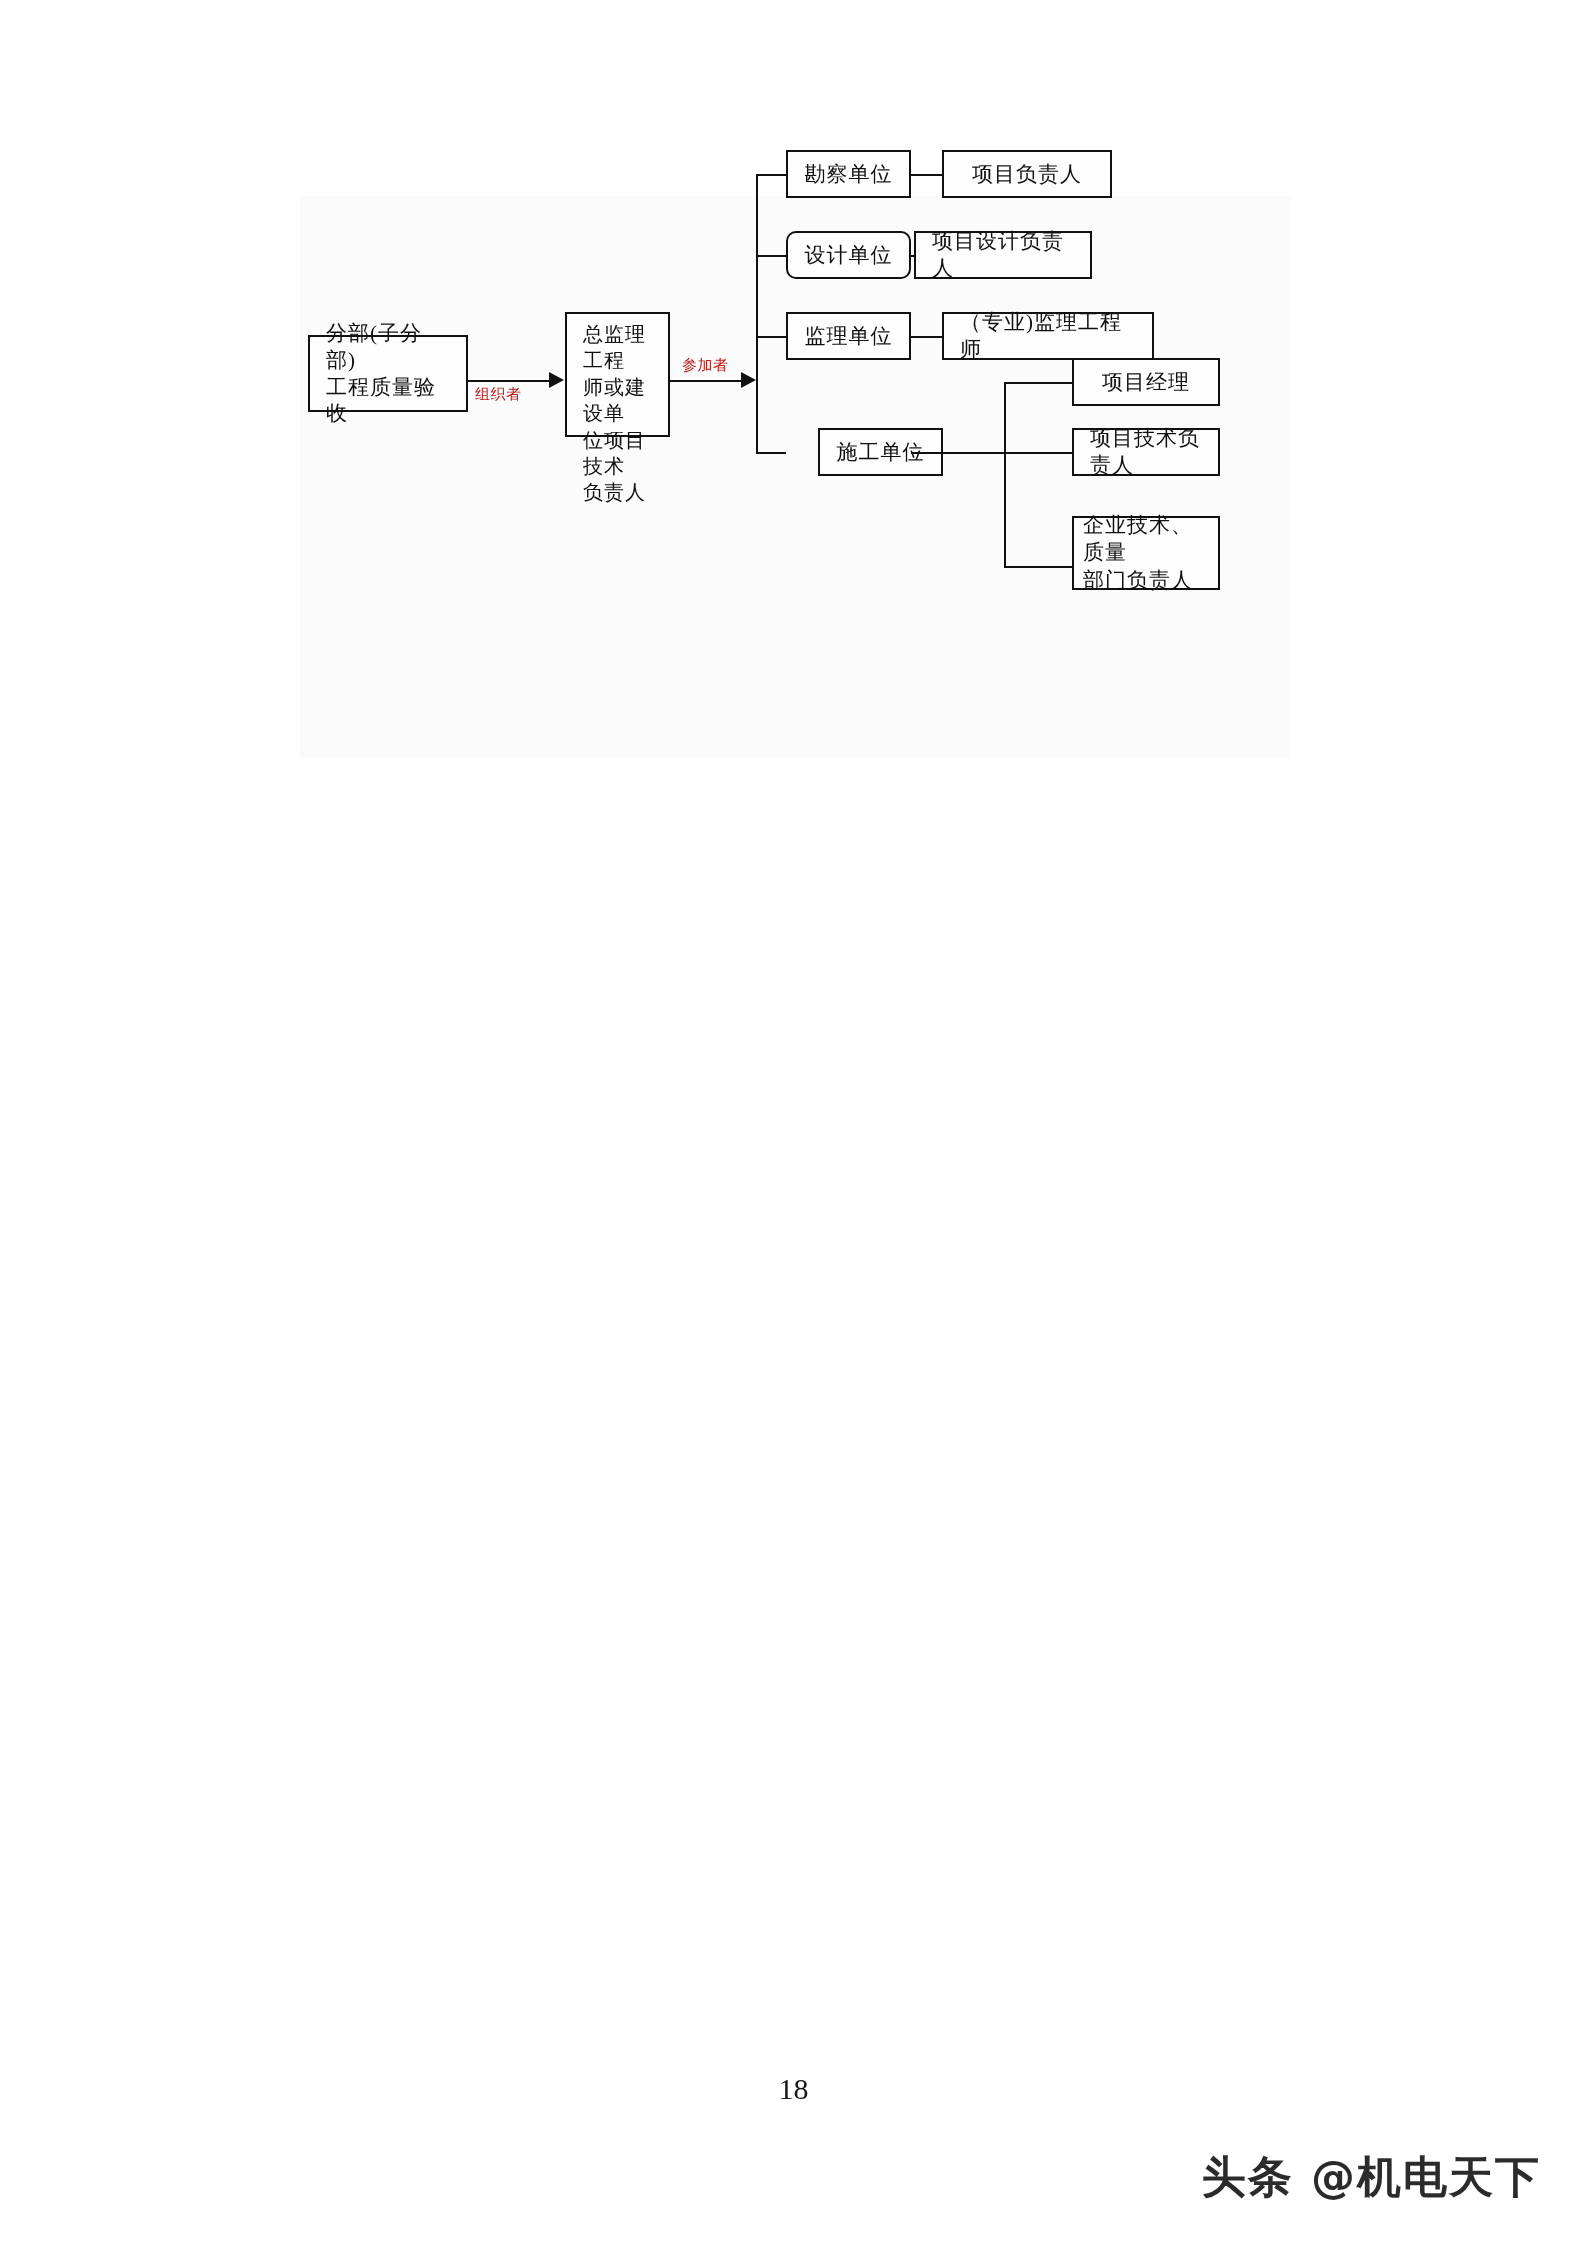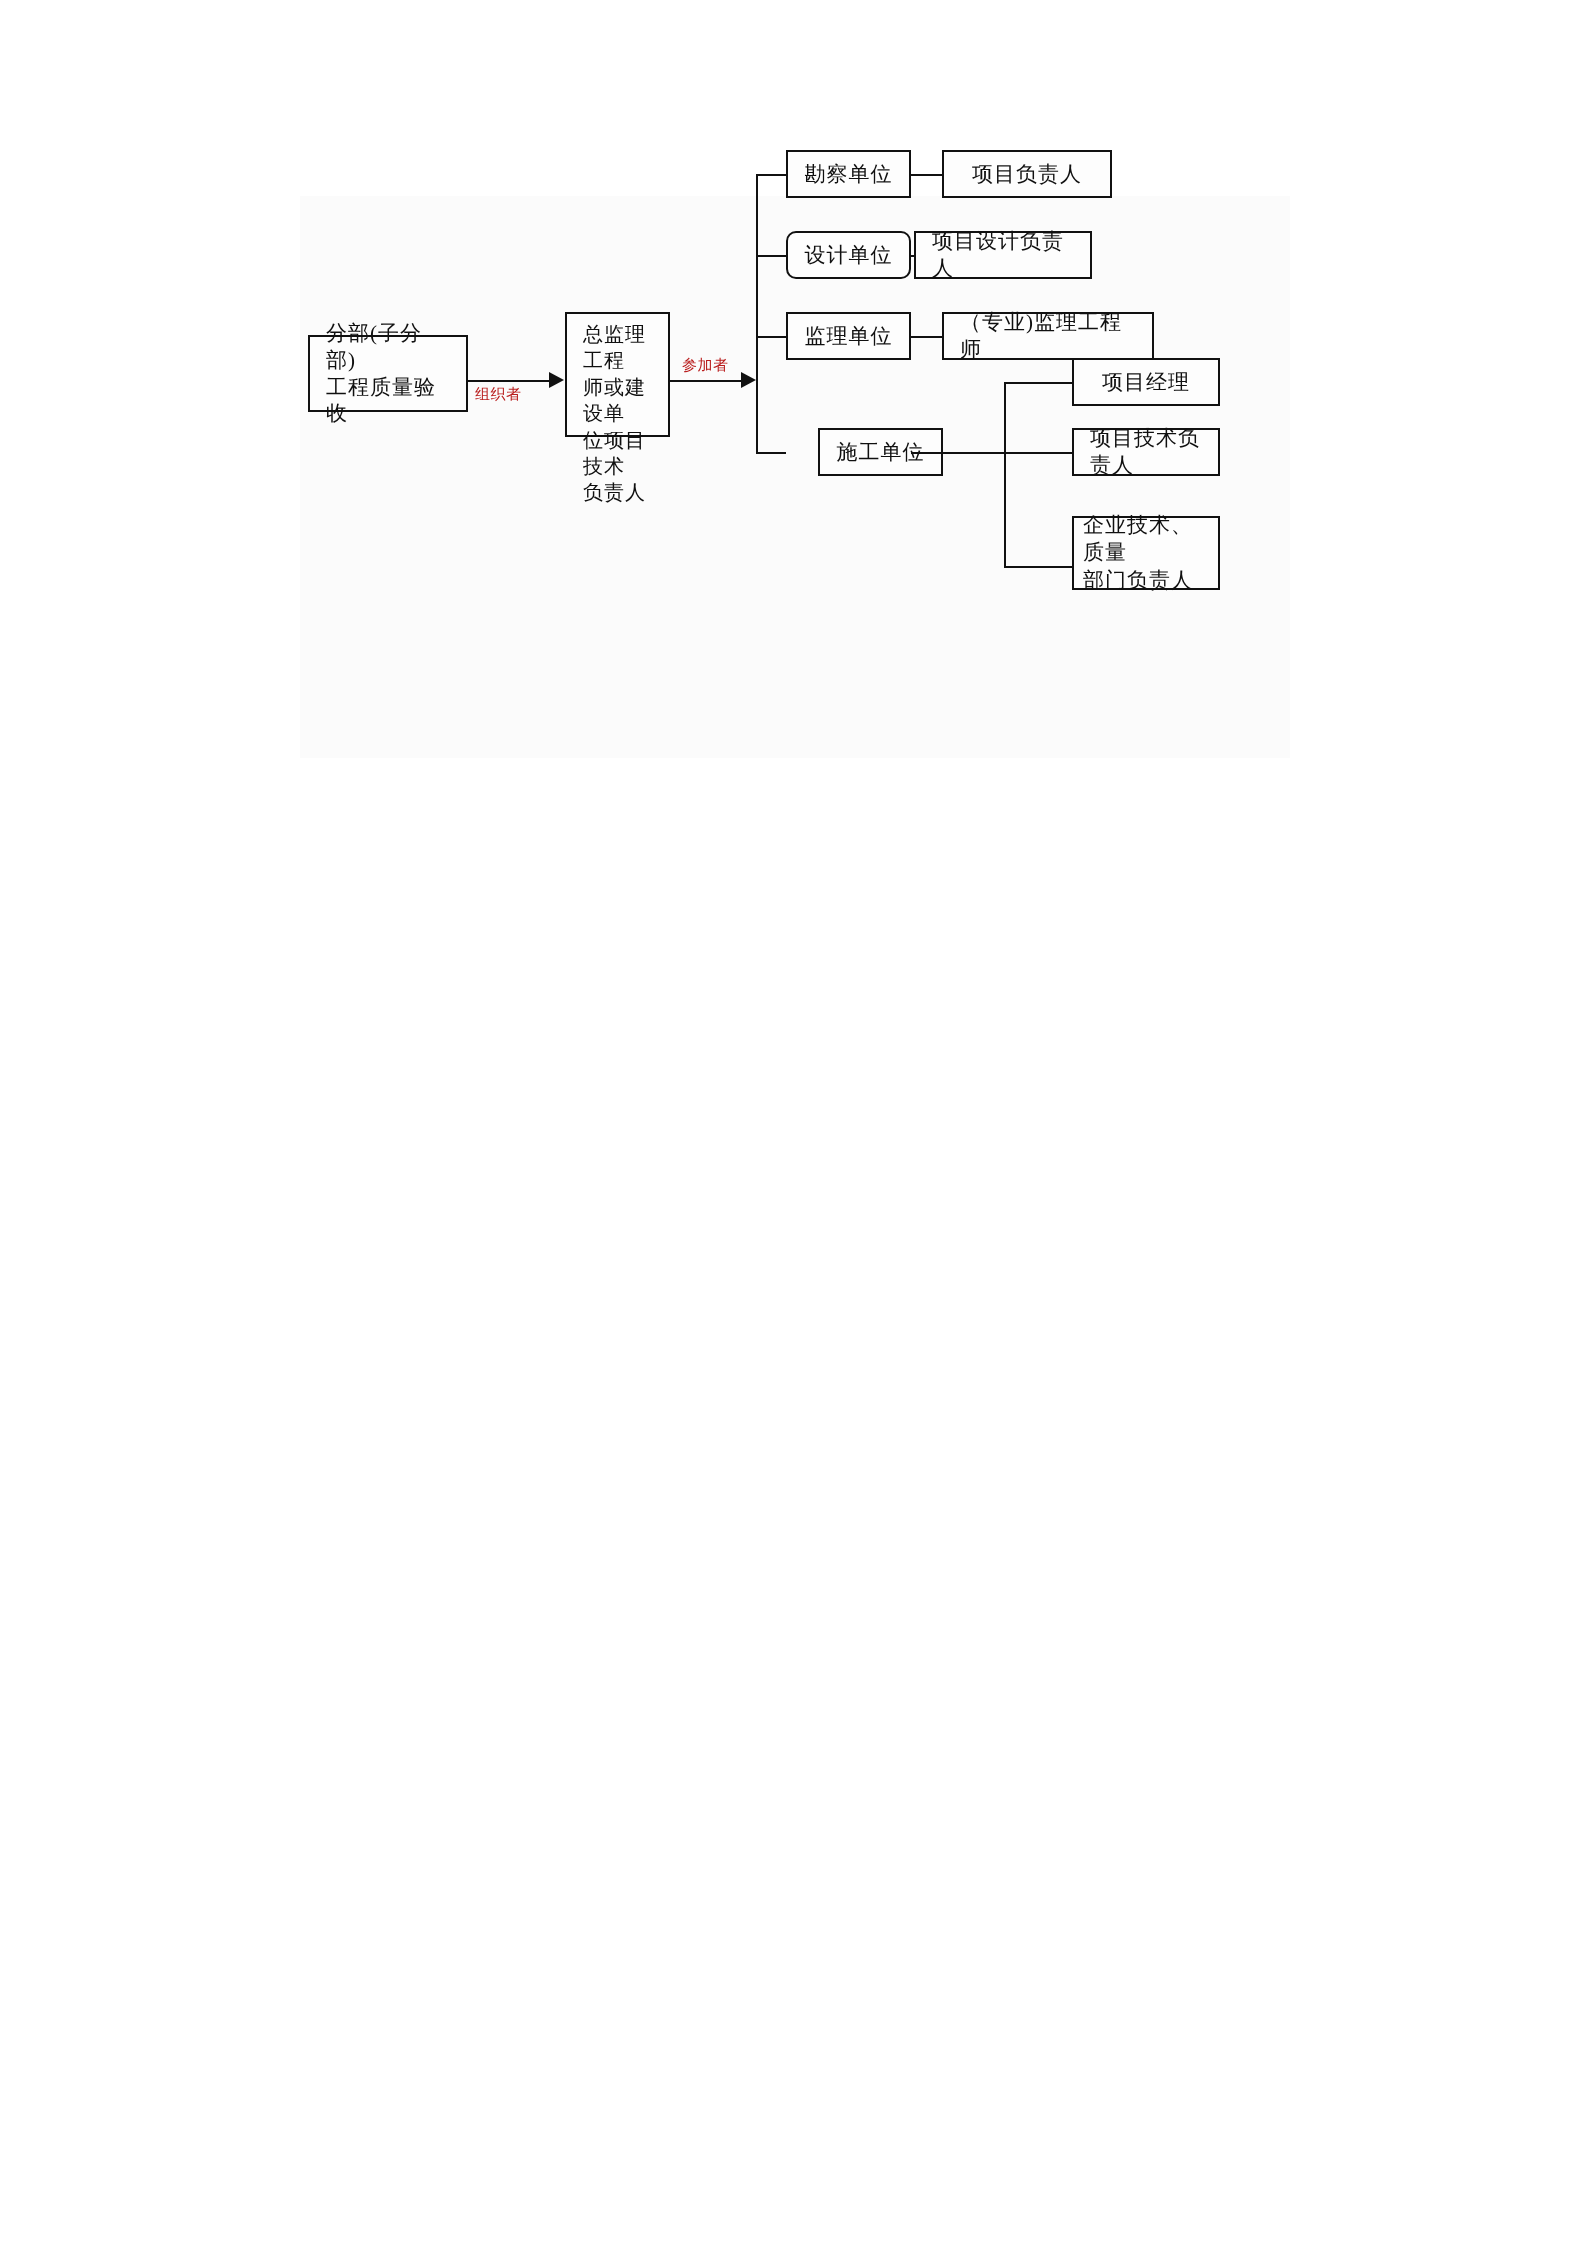--- a/index.html
+++ b/index.html
@@ -186,15 +186,17 @@
     <div class="dbox center" style="left:772px; top:162px; width:148px; height:48px;">项目经理</div>
 
     <div class="dbox center" style="left:772px; top:232px; width:148px; height:48px;">项目技术负责人</div>
 
     <div class="dbox" style="left:772px; top:320px; width:148px; height:74px; align-items:center; justify-content:flex-start; padding-left:9px; line-height:1.3;">企业技术、质量
 部门负责人</div>
 
   </div>
 
 
-
+  <div class="page-number">18</div>
+
+  <div class="watermark">头条 @机电天下</div>
 
 </div>
 
 </body></html>

